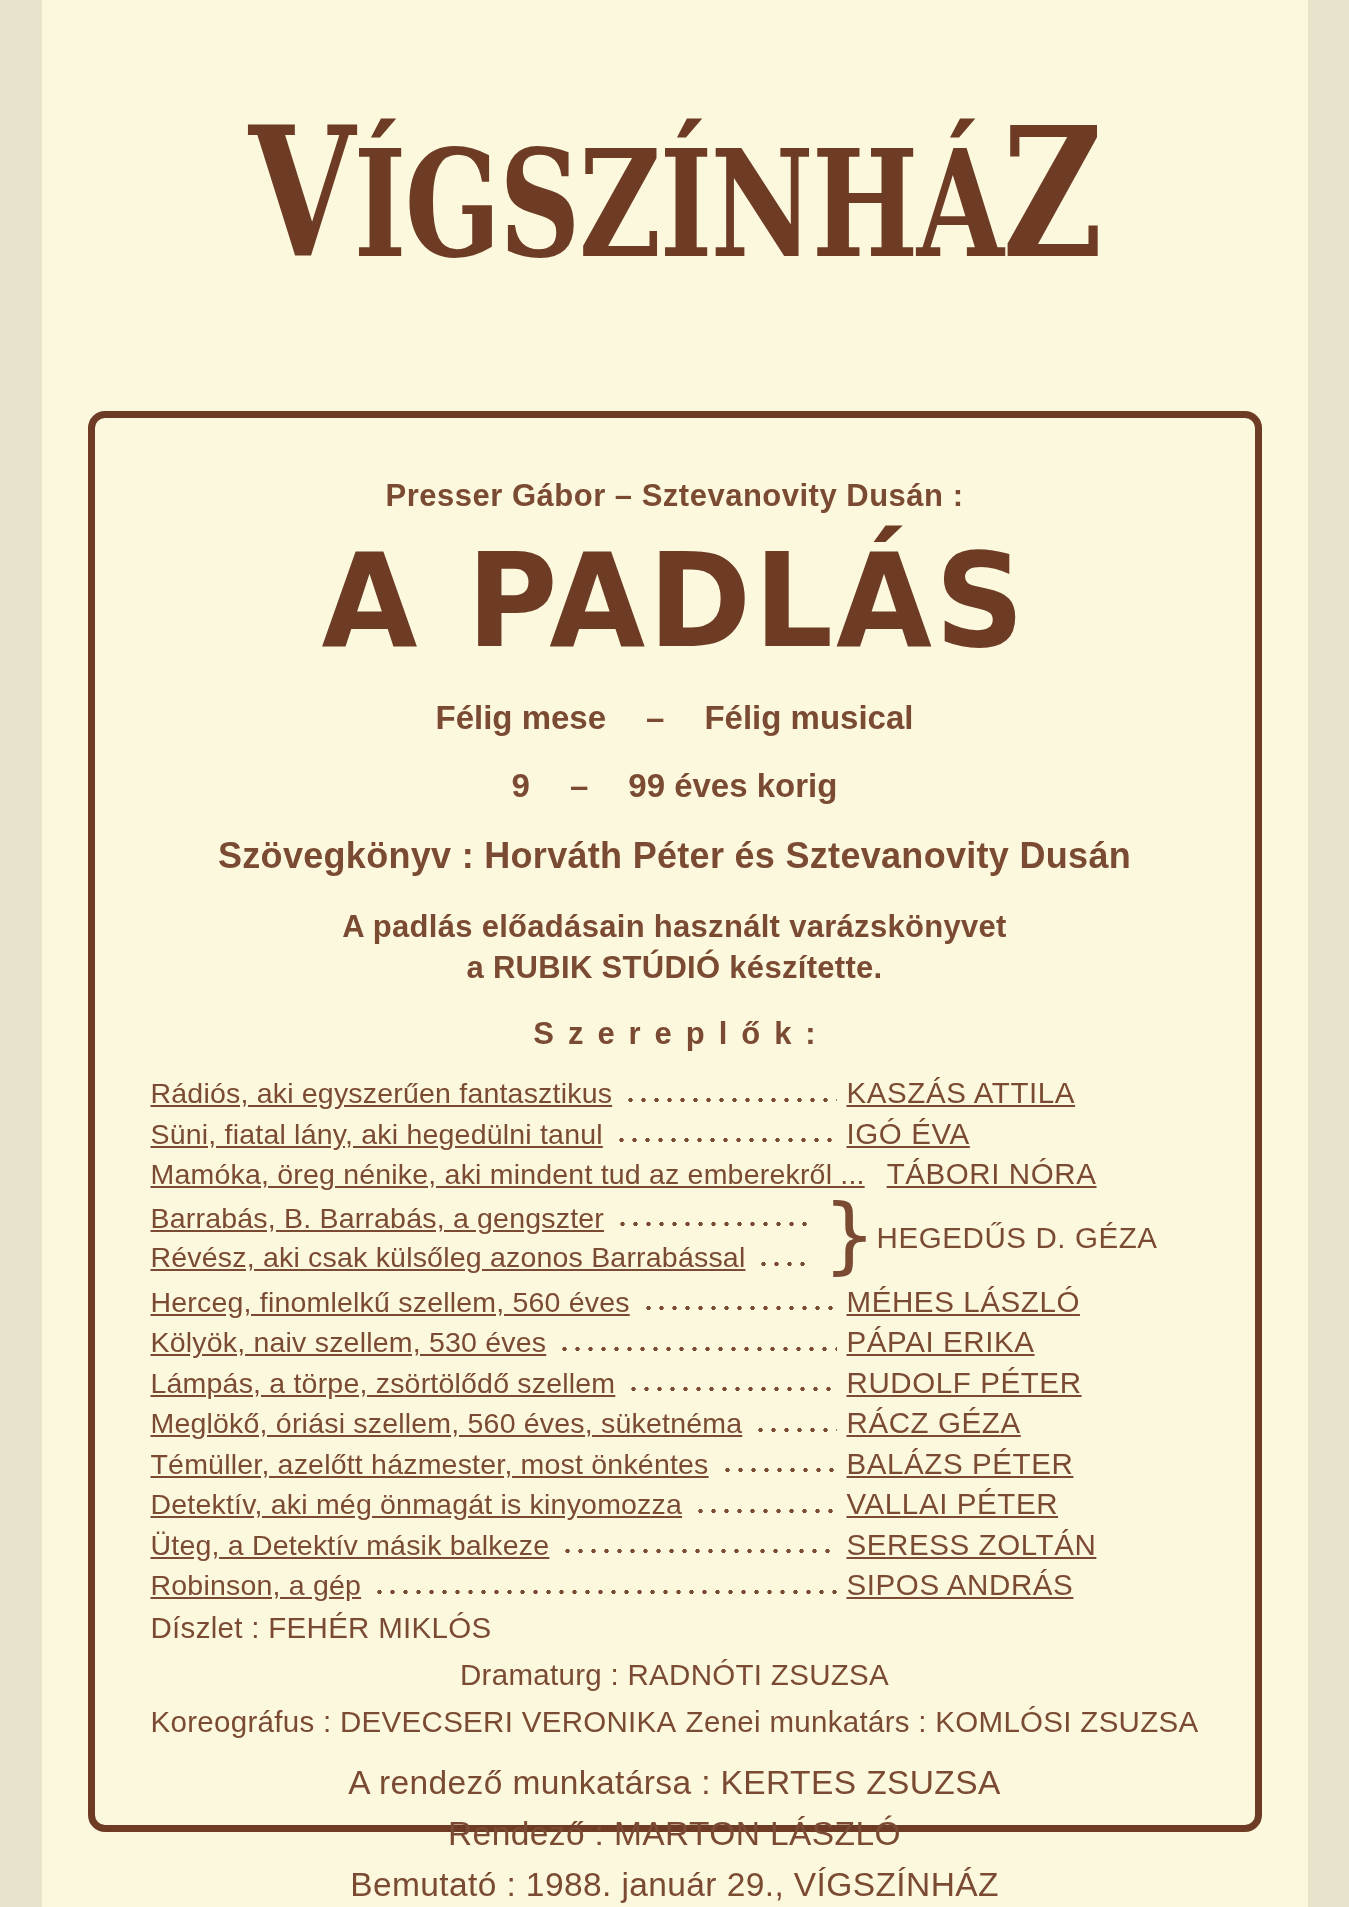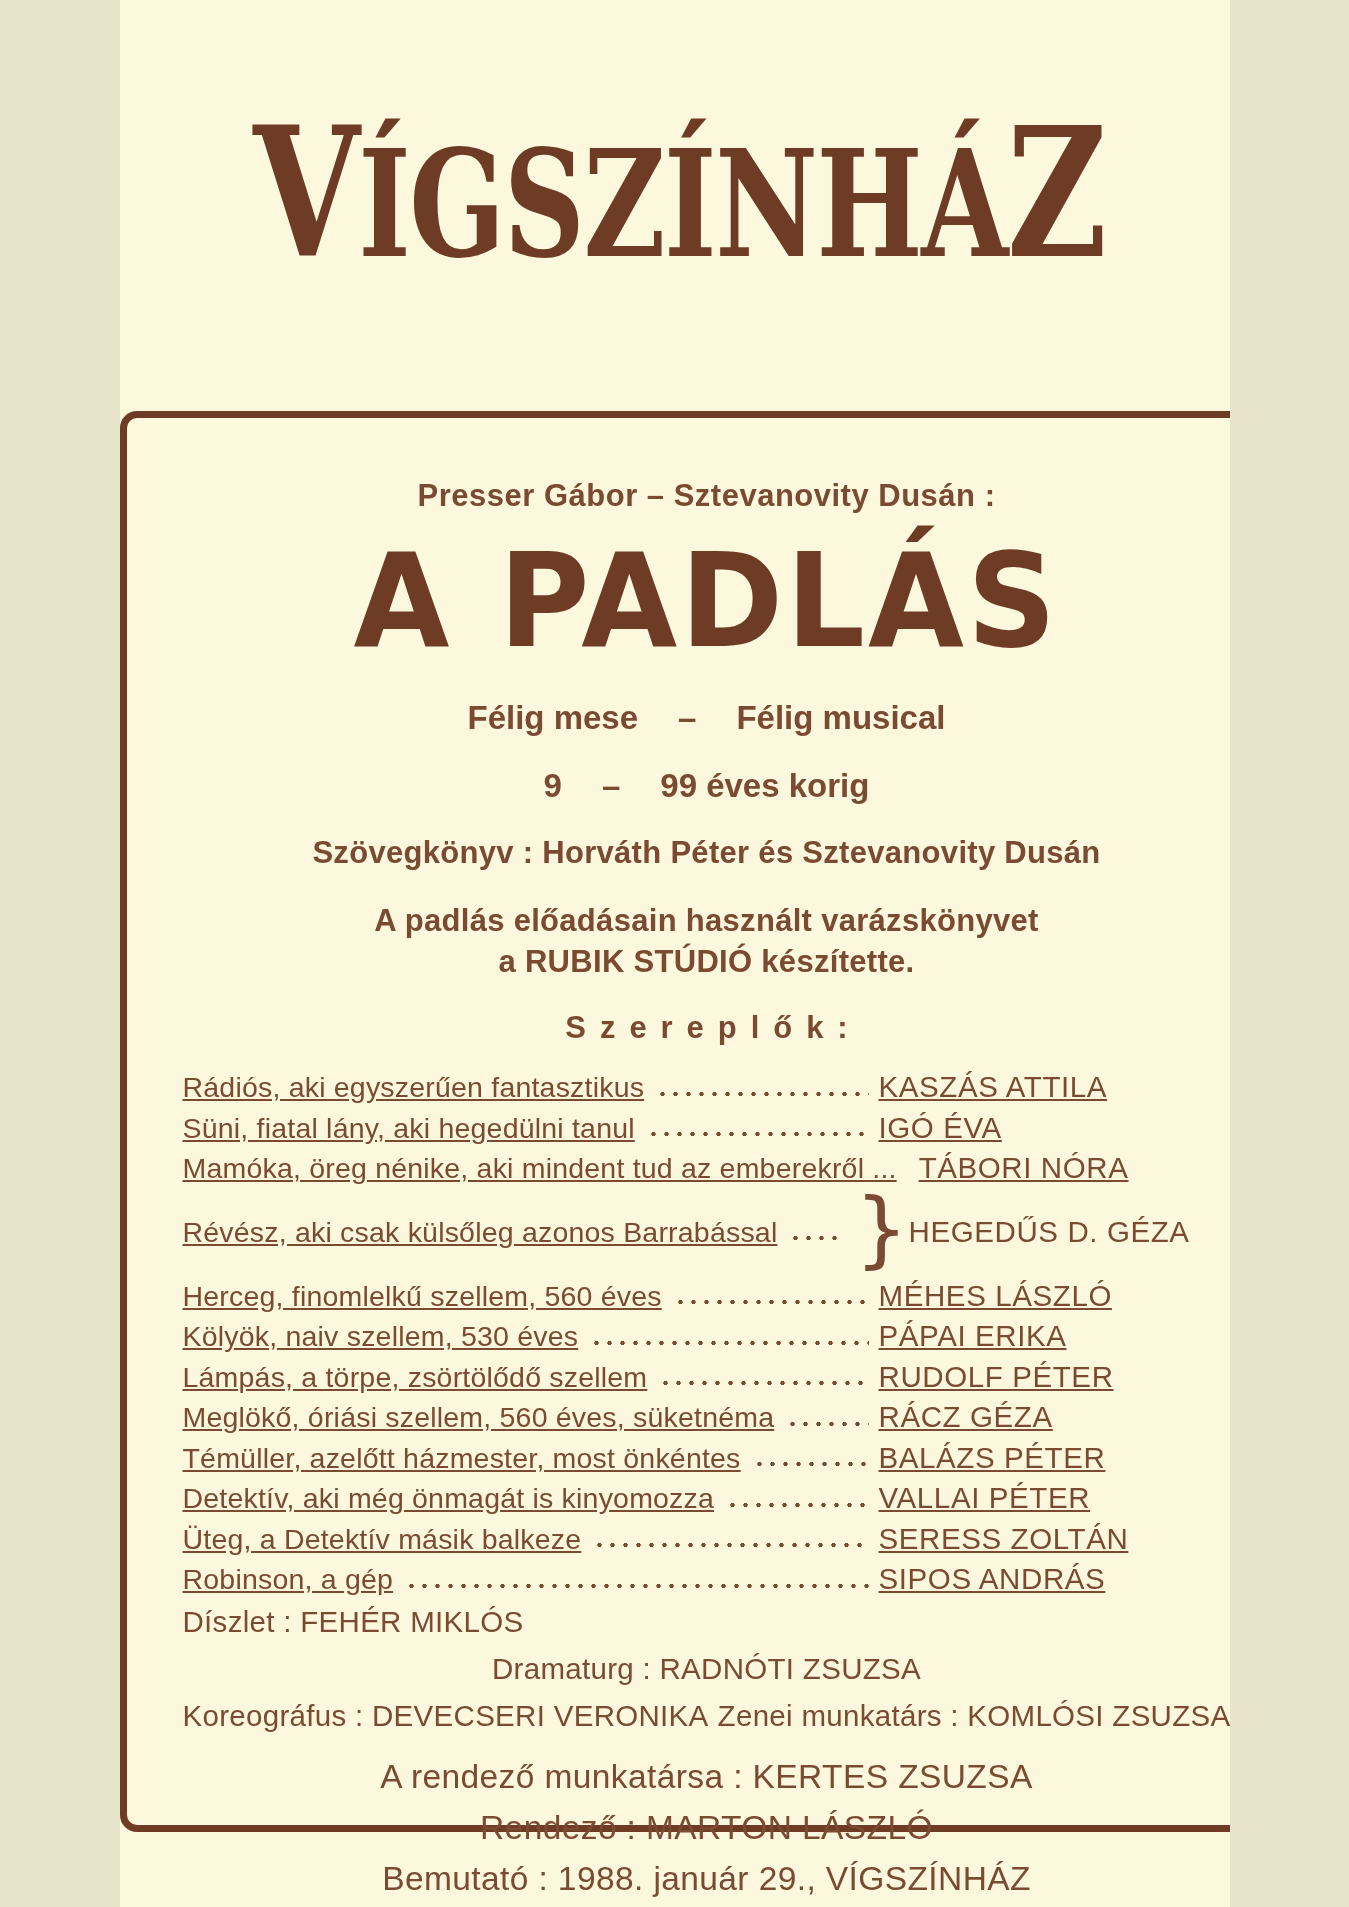--- a/index.html
+++ b/index.html
@@ -4,21 +4,21 @@
 <style>
   :root{
     --bg:#fbf8de;
     --ink:#7b4a33;
     --dark:#6e3c25;
   }
   *{margin:0;padding:0;box-sizing:border-box;}
   html,body{background:#e8e4cc;}
   .page{
     position:relative;
-    width:1110px;height:1907px;
+    width:1266px;height:1907px;
     margin:0 auto;
     background:var(--bg);
     font-family:"Liberation Sans",sans-serif;
     color:var(--ink);
     overflow:hidden;
   }
   
   .theater{
     margin-top:86px;
     text-align:center;
@@ -62,21 +62,21 @@
     transform-origin:center;
     margin-bottom:26px;
     white-space:nowrap;
   }
   .centerline{
     display:flex;justify-content:center;align-items:baseline;
     font-weight:bold;text-align:center;
   }
   .tagline{font-size:33px;gap:40px;margin-bottom:30px;}
   .age-line{font-size:33px;gap:40px;margin-bottom:30px;}
-  .book-line{font-weight:bold;font-size:31px;text-align:center;margin-bottom:30px;letter-spacing:0.3px;}
+  .book-line{font-weight:bold;font-size:36px;text-align:center;margin-bottom:30px;letter-spacing:0.3px;}
   .note{font-weight:bold;font-size:31px;text-align:center;line-height:1.32;letter-spacing:0.3px;}
   .note-block{margin-bottom:28px;}
   .cast-heading{
     text-align:center;font-weight:bold;font-size:31px;
     letter-spacing:0.45em;text-indent:0.45em;
     margin-bottom:26px;
   }
   
   .cast{font-size:28.5px;letter-spacing:0.2px;}
   .cast-row{display:flex;align-items:baseline;margin-bottom:11px;line-height:1.0;min-height:28px;text-decoration:underline;}
@@ -157,20 +157,24 @@
       </div>
       <div class="cast-row">
         <span class="role">Mamóka, öreg nénike, aki mindent tud az  emberekről ...</span>
         <span class="leader"></span>
         <span class="actor">TÁBORI NÓRA</span>
       </div>
 
       <div class="cast-pair">
         <div class="pair-roles">
           <div class="cast-row">
+            <span class="role">Barrabás, B. Barrabás, a gengszter</span>
+            <span class="leader"></span>
+          </div>
+          <div class="cast-row">
             <span class="role">Révész, aki csak külsőleg azonos Barrabással</span>
             <span class="leader"></span>
           </div>
         </div>
         <span class="pair-brace">}</span>
         <span class="pair-actor">HEGEDŰS D. GÉZA</span>
       </div>
 
       <div class="cast-row">
         <span class="role">Herceg, finomlelkű szellem, 560 éves</span>

